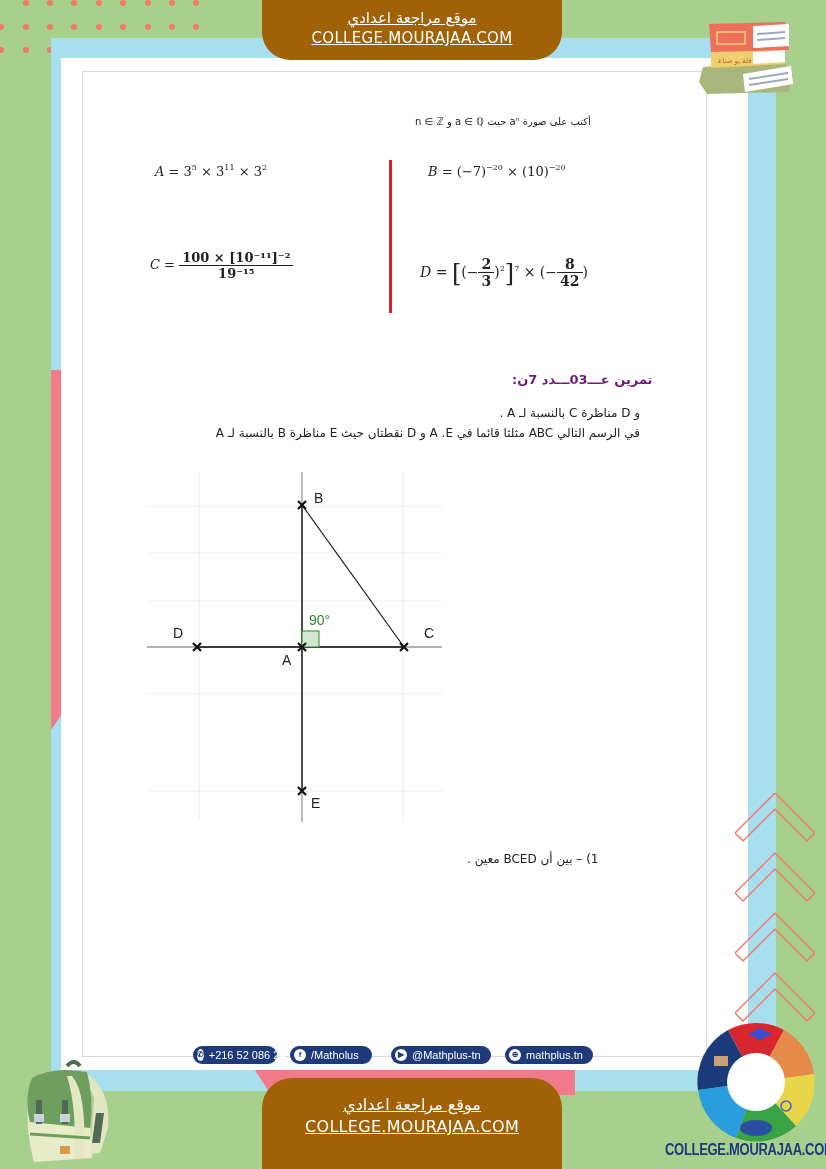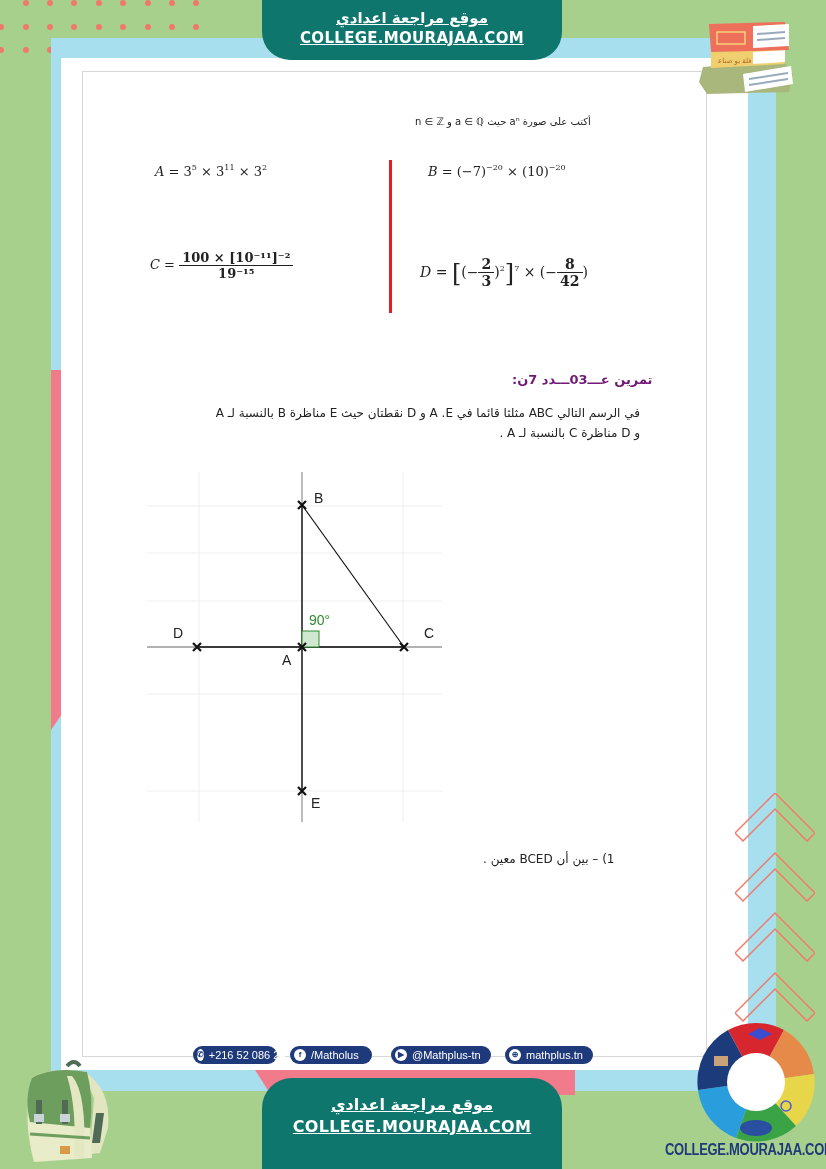--- a/index.html
+++ b/index.html
@@ -9,21 +9,21 @@
   .dots { position: absolute; left: 0; top: 0; width: 210px; height: 60px; }
   .dot { position: absolute; width: 6px; height: 6px; border-radius: 50%; background: #f07a6a; }
 
   .frame-blue { position: absolute; left: 51px; top: 38px; width: 725px; height: 1053px; background: #a7dfee; }
   .frame-pink-left { position: absolute; left: 51px; top: 370px; width: 10px; height: 360px; background: #f27b8b; clip-path: polygon(0 0, 100% 0, 100% 96%, 0 100%); }
   .frame-pink-right { position: absolute; left: 726px; top: 390px; width: 22px; height: 400px; background: #f27b8b; clip-path: polygon(0 6%, 100% 0, 100% 100%, 0 100%); }
   .frame-pink-bottom { position: absolute; left: 255px; top: 1070px; width: 320px; height: 25px; background: #f27b8b; clip-path: polygon(0 0, 100% 0, 100% 100%, 5% 100%); }
   .frame-white { position: absolute; left: 61px; top: 58px; width: 687px; height: 1012px; background: #ffffff; }
   .page { position: absolute; left: 82px; top: 71px; width: 625px; height: 986px; background: #fff; border: 1px solid #d7d7d7; }
 
-  .banner { position: absolute; background: #0f766e; color: #fff; text-align: center; font-family: "DejaVu Sans", sans-serif; font-weight: bold; }
+  .banner { position: absolute; background: #a16207; color: #fff; text-align: center; font-family: "DejaVu Sans", sans-serif; font-weight: normal; }
   .banner-top { left: 262px; top: 0; width: 300px; height: 60px; border-radius: 0 0 28px 28px; padding-top: 8px; }
   .banner-bottom { left: 262px; top: 1078px; width: 300px; height: 91px; border-radius: 30px 30px 0 0; padding-top: 16px; }
   .banner .ar { display: block; font-size: 15px; line-height: 20px; text-decoration: underline; direction: rtl; }
   .banner .en { display: block; font-size: 15px; line-height: 20px; text-decoration: underline; letter-spacing: 0.3px; }
   .banner-bottom .ar, .banner-bottom .en { font-size: 16px; line-height: 22px; }
   .txt { position: absolute; color: #222; }
   .q2 { left: 415px; top: 116px; font-size: 10px; direction: rtl; white-space: nowrap; }
 
   .eq { position: absolute; font-family: "DejaVu Serif", serif; color: #222; font-size: 13px; white-space: nowrap; }
   .eq i { font-style: italic; }
@@ -31,21 +31,21 @@
   .divider-red { position: absolute; left: 389px; top: 160px; width: 3px; height: 153px; background: #e02020; }
 
   .frac { display: inline-block; vertical-align: middle; text-align: center; font-weight: bold; }
   .frac .n { display: block; border-bottom: 1px solid #222; padding: 0 3px; }
   .frac .d { display: block; padding: 0 3px; }
 
   .ex-title { position: absolute; left: 512px; top: 372px; font-size: 13px; font-weight: bold; direction: rtl; color: #701a75; white-space: nowrap; }
   .ex-body { position: absolute; left: 172px; top: 403px; width: 468px; font-size: 12px; direction: rtl; line-height: 20px; color: #222; }
 
   .figure { position: absolute; left: 147px; top: 472px; width: 295px; height: 350px; }
-  .q1 { position: absolute; left: 483px; top: 852px; font-size: 12px; direction: rtl; color: #222; white-space: nowrap; }
+  .q1 { position: absolute; left: 467px; top: 852px; font-size: 12px; direction: rtl; color: #222; white-space: nowrap; }
 
   .social-row { position: absolute; left: 193px; top: 1046px; height: 20px; }
   .pill { position: absolute; height: 18px; border-radius: 9px; background: #1f3a7a; color: #fff; font-family: "Liberation Sans", sans-serif; font-size: 11px; display: flex; align-items: center; padding: 0 8px 0 4px; white-space: nowrap; }
   .pill .ic { display: inline-block; width: 12px; height: 12px; border-radius: 50%; background: #fff; color: #1f3a7a; font-size: 8px; font-weight: bold; line-height: 12px; text-align: center; margin-right: 5px; }
 
   .chevrons { position: absolute; left: 735px; top: 793px; width: 80px; height: 240px; }
   .books { position: absolute; left: 693px; top: 12px; width: 110px; height: 85px; }
   .bag { position: absolute; left: 12px; top: 1058px; width: 100px; height: 110px; }
   .logo { position: absolute; left: 693px; top: 1022px; width: 126px; height: 120px; }
   .logo-text { position: absolute; left: 665px; top: 1142px; width: 160px; font-family: "Liberation Sans", sans-serif; font-weight: bold; font-size: 13px; color: #1f3a7a; text-align: center; transform: scaleY(1.2); letter-spacing: -0.3px; }
@@ -124,22 +124,22 @@
     <span class="n">100 × [10⁻¹¹]⁻²</span>
     <span class="d">19⁻¹⁵</span>
   </span>
 </div>
 <div class="eq" style="left:420px;top:256px;font-size:14px;">
   <i>D</i> = <span style="font-size:24px;vertical-align:middle;">[</span>(−<span class="frac"><span class="n">2</span><span class="d">3</span></span>)<sup>2</sup><span style="font-size:24px;vertical-align:middle;">]</span><sup>7</sup> × (−<span class="frac"><span class="n">8</span><span class="d">42</span></span>)
 </div>
 
 <div class="ex-title">تمرين عـــ03ـــدد 7ن:</div>
 <div class="ex-body">
+  <div>و D مناظرة C  بالنسبة لـ A .</div>
   <div>في الرسم التالي ABC مثلثا قائما في A .E و D نقطتان حيث E مناظرة B بالنسبة لـ A</div>
-  <div>و D مناظرة C  بالنسبة لـ A .</div>
 </div>
 
 <svg class="figure" viewBox="0 0 295 350">
   <g stroke="#eeeeee" stroke-width="1">
     <line x1="0" y1="34" x2="295" y2="34"></line>
     <line x1="0" y1="81" x2="295" y2="81"></line>
     <line x1="0" y1="129" x2="295" y2="129"></line>
     <line x1="0" y1="222" x2="295" y2="222"></line>
     <line x1="0" y1="319" x2="295" y2="319"></line>
     <line x1="52" y1="0" x2="52" y2="350"></line>

